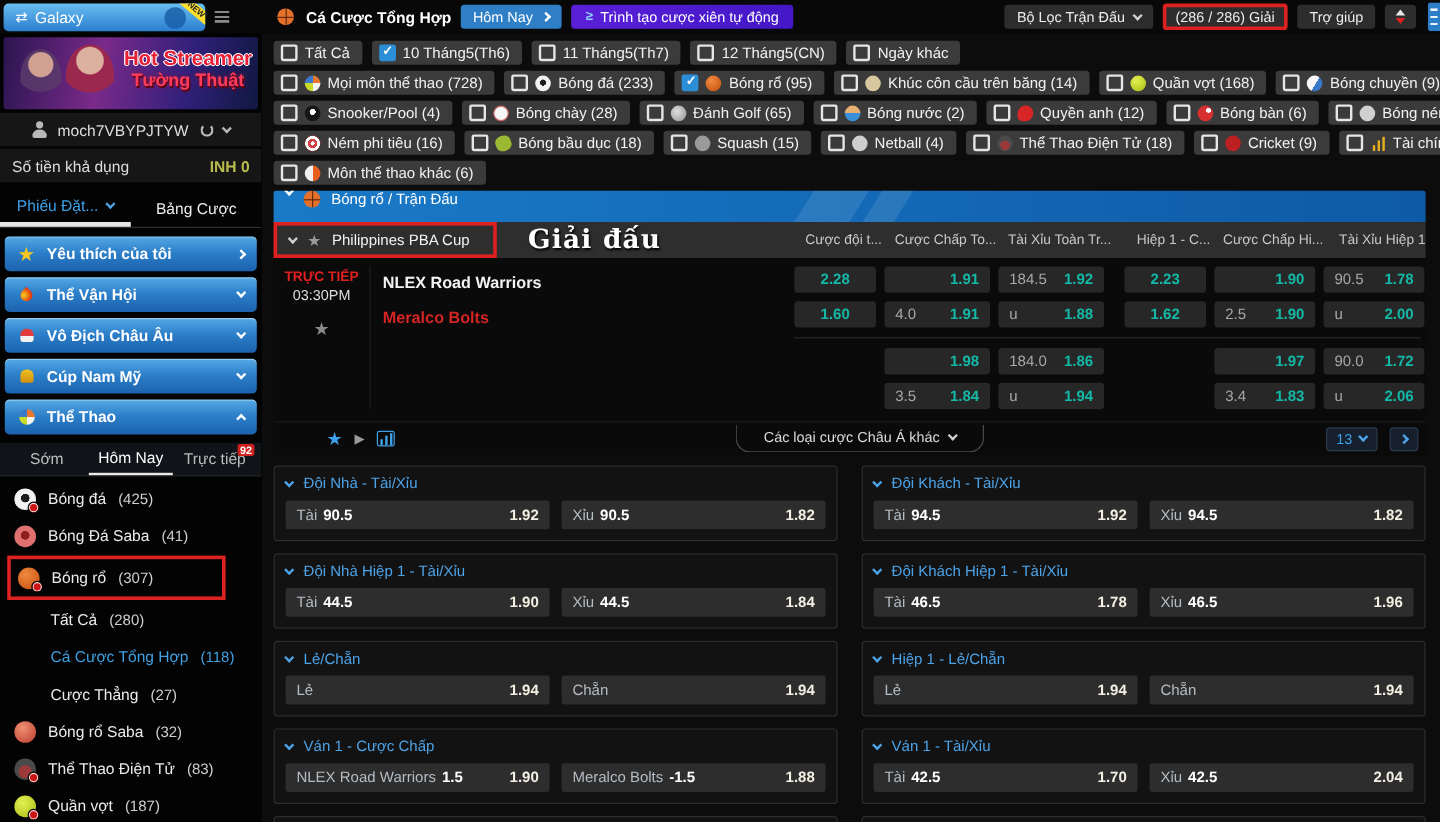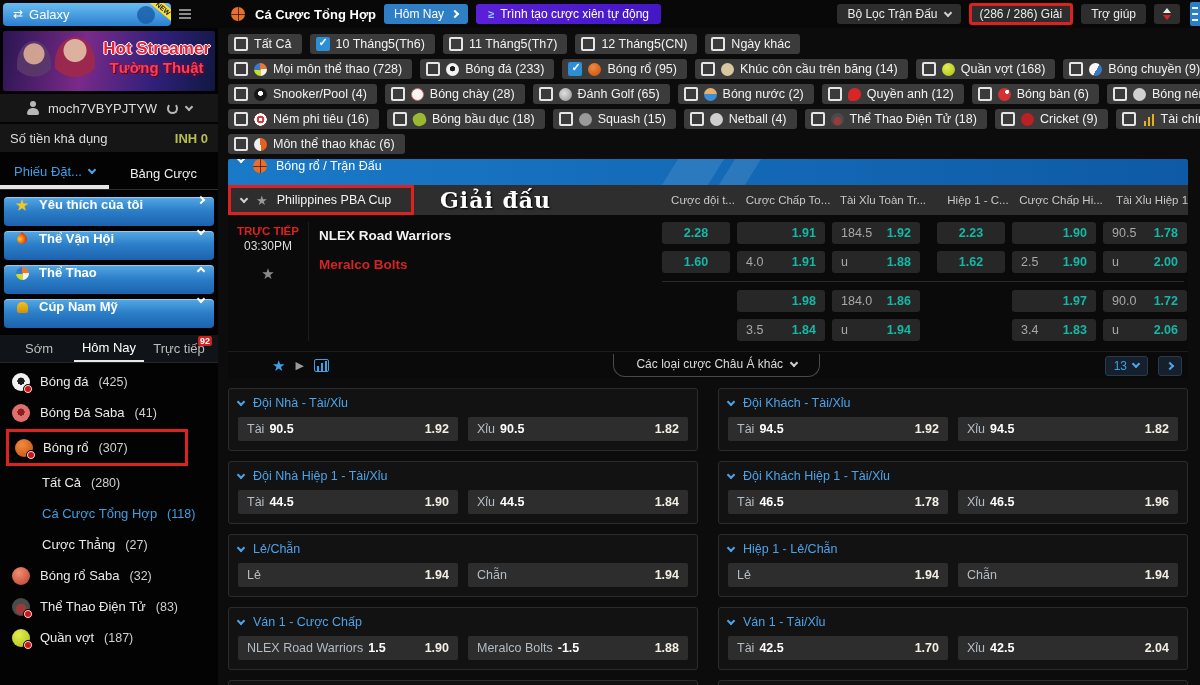--- a/index.html
+++ b/index.html
@@ -87,21 +87,21 @@
   .person::before { content:""; position:absolute; top:0; left:4px; width:6px; height:6px; border-radius:50%; background:#b8b8b8; }
   .person::after { content:""; position:absolute; bottom:0; left:1px; width:12px; height:7px; border-radius:6px 6px 2px 2px; background:#b8b8b8; }
   .user-name { flex:1; }
   .refresh { width:11px; height:11px; border:2px solid #b8b8b8; border-radius:50%; border-top-color:transparent; }
   .balance-row { margin-top:2px; background:#161616; height:28px; display:flex; align-items:center; justify-content:space-between; padding:0 10px; color:#ddd; font-size:13px; }
   .balance-val { color:#b9bd4e; font-weight:700; }
   .slip-tabs { margin-top:6px; height:32px; display:flex; border-bottom:1px solid #2e2e2e; }
   .slip-tab { flex:1; display:flex; align-items:center; justify-content:center; gap:7px; font-size:13px; color:#ececec; }
   .slip-tab.active { color:#3da0e8; border-bottom:4px solid #e5e5e5; }
   .quick-links { padding:7px 4px 2px; }
-  .qlink { height:29px; margin-bottom:5px; border-radius:4px; display:flex; gap:9px; padding:0 10px;
+  .qlink { height:29px; margin-bottom:5px; border-radius:4px; display:flex; align-items:center; gap:9px; padding:0 10px;
     background:linear-gradient(180deg,#55a9e5 0%,#2b7ec8 48%,#1c62ae 100%); box-shadow:inset 0 1px rgba(255,255,255,.4);
     color:#fff; font-weight:700; font-size:13px; }
   .qlink .chev { margin-left:auto; }
   .qicon { width:16px; height:16px; display:flex; align-items:center; justify-content:center; flex:0 0 16px; }
   .qi-star::before { content:"★"; color:#f6c61e; font-size:14px; line-height:1; }
   .qi-torch::before { content:""; width:10px; height:10px; background:radial-gradient(circle at 35% 65%, #f8d020, #e33010 72%); border-radius:0 50% 50% 50%; transform:rotate(45deg); }
   .qi-trophy-red::before { content:""; width:11px; height:11px; background:linear-gradient(180deg,#e23b3b 55%,#f2f2f2 55%); border-radius:5px 5px 2px 2px; }
   .qi-trophy-gold::before { content:""; width:11px; height:11px; background:linear-gradient(180deg,#f2c21e,#cf8f10); border-radius:5px 5px 2px 2px; }
   .qi-sports::before { content:""; width:13px; height:13px; border-radius:50%; background:conic-gradient(#e87830 0 25%, #f2f2f2 25% 50%, #cadb2a 50% 75%, #3a78c8 75%); }
   .time-tabs { height:28px; display:flex; align-items:stretch; background:#101419; border-bottom:1px solid #262626; padding:0 4px; }
@@ -245,31 +245,36 @@
         <span>Yêu thích của tôi</span>
         <span class="chev white right"></span>
       </div>
 
       <div class="qlink">
         <span class="qicon qi-torch"></span>
         <span>Thể Vận Hội</span>
         <span class="chev white down"></span>
       </div>
 
+      <div class="qlink">
+        <span class="qicon qi-trophy-red"></span>
+        <span>Vô Địch Châu Âu</span>
+        <span class="chev white down"></span>
+      </div>
+
+      <div class="qlink">
+        <span class="qicon qi-trophy-gold"></span>
+        <span>Cúp Nam Mỹ</span>
+        <span class="chev white down"></span>
+      </div>
 
       <div class="qlink">
         <span class="qicon qi-sports"></span>
         <span>Thể Thao</span>
         <span class="chev white up"></span>
-      </div>
-
-      <div class="qlink">
-        <span class="qicon qi-trophy-gold"></span>
-        <span>Cúp Nam Mỹ</span>
-        <span class="chev white down"></span>
       </div>
     </div>
   <div class="time-tabs">
 
       <div class="time-tab">
         <span>Sớm</span>
 
       </div>
 
       <div class="time-tab active">

